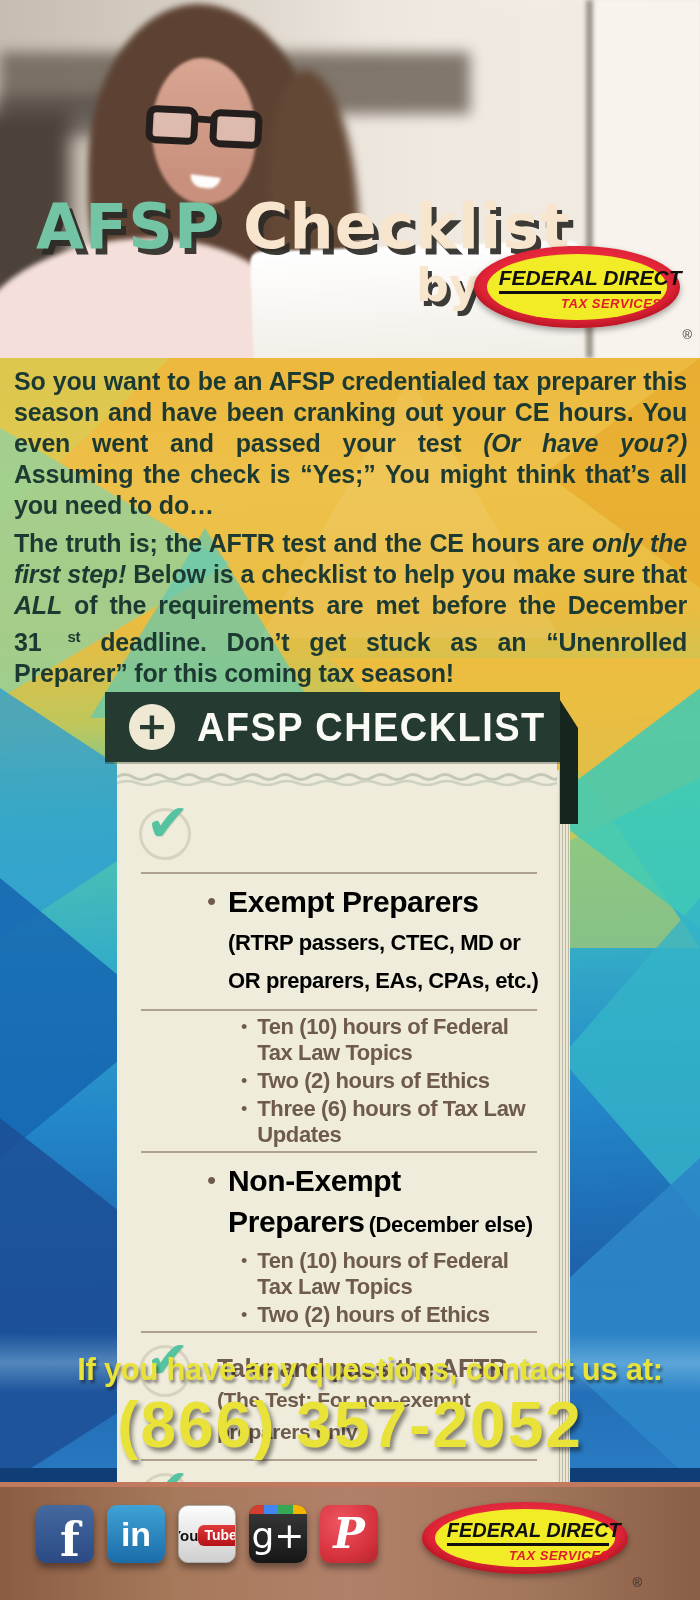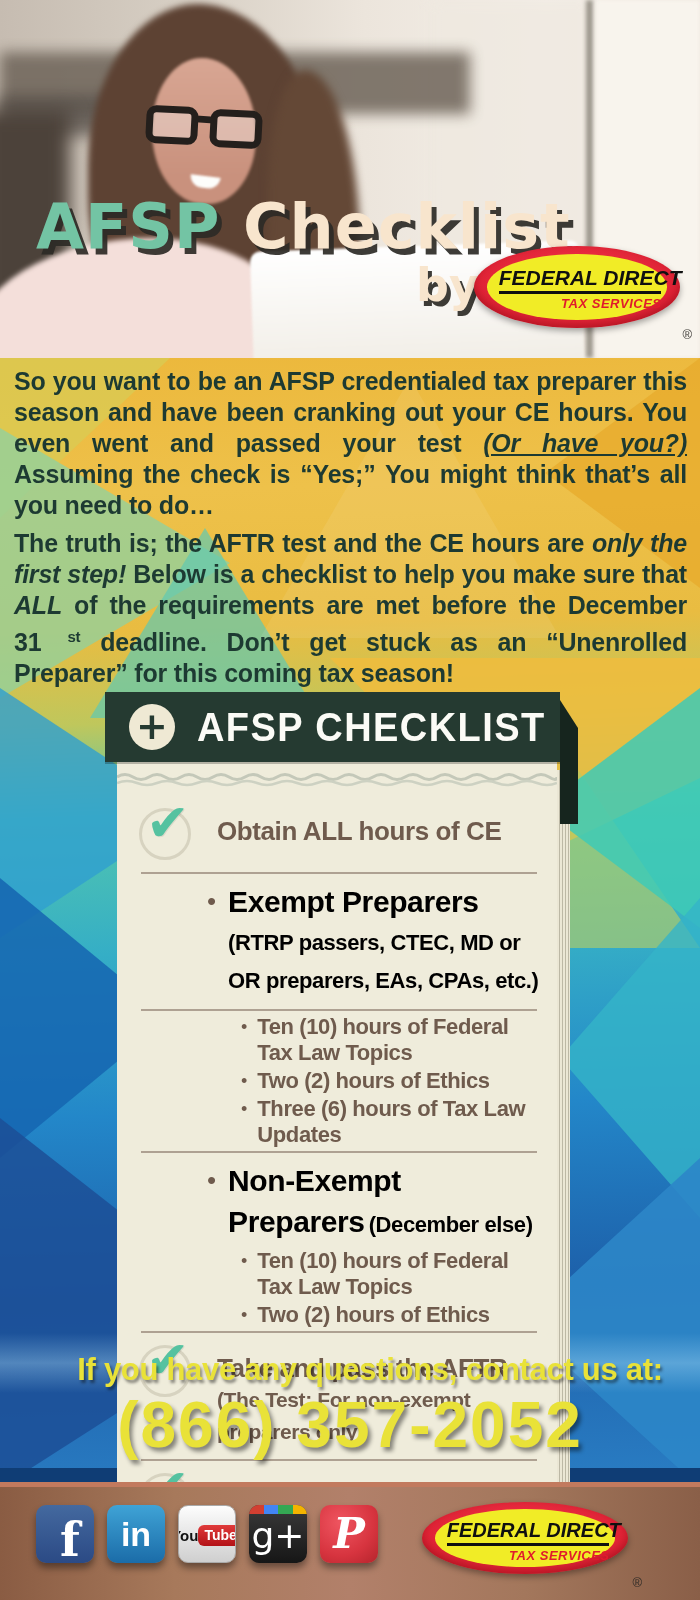--- a/index.html
+++ b/index.html
@@ -76,21 +76,21 @@
   .glow-band { position:absolute; left:0; top:975px; width:700px; height:60px;
                background:linear-gradient(180deg,rgba(160,215,240,0),rgba(170,220,245,.38),rgba(160,215,240,0)); }
   .navy-strip { position:absolute; left:0; bottom:0; width:700px; height:20px; background:#0f3d75; }
 
   
   .intro { position:absolute; left:14px; width:673px; color:#1d3a32; font-size:25px; line-height:31px;
            font-weight:700; text-align:justify; letter-spacing:-0.2px; }
   .intro-1 { top:366px; }
   .intro-2 { top:528px; }
   .seg-n { }
-  .seg-i { font-style:italic;text-decoration:underline; }
+  .seg-i { font-style:italic; }
   .seg-bi { font-style:italic; font-weight:900; }
   .seg-sup { vertical-align:super; font-size:0.6em;margin-left:26px; }
 
   
   .card { position:absolute; left:105px; top:692px; width:475px; }
   .card-bar { position:relative; width:455px; height:70px; background:#253a31; z-index:3;
               display:flex; align-items:center; box-shadow:0 2px 0 rgba(0,0,0,.25); }
   .card-bar::after { content:""; position:absolute; right:-18px; top:8px; width:18px; height:62px;
                      background:#16251e; clip-path:polygon(0 0,100% 45%,100% 100%,0 100%); }
   .bar-fold { position:absolute; right:2px; top:70px; width:18px; height:62px; background:#16251e; z-index:2; }
@@ -228,21 +228,20 @@
     <div class="pad">
       <svg class="torn" viewBox="0 0 440 18" preserveAspectRatio="none">
         <path d="M0 7 Q8 2 16 7 T32 7 T48 7 T64 7 T80 7 T96 7 T112 7 T128 7 T144 7 T160 7 T176 7 T192 7 T208 7 T224 7 T240 7 T256 7 T272 7 T288 7 T304 7 T320 7 T336 7 T352 7 T368 7 T384 7 T400 7 T416 7 T432 7 T440 7" stroke="#c4c8b9" stroke-width="3" fill="none"></path>
         <path d="M0 13 Q10 9 20 13 T40 13 T60 13 T80 13 T100 13 T120 13 T140 13 T160 13 T180 13 T200 13 T220 13 T240 13 T260 13 T280 13 T300 13 T320 13 T340 13 T360 13 T380 13 T400 13 T420 13 T440 13" stroke="#cdd1c2" stroke-width="2.5" fill="none"></path>
       </svg>
 
       <div class="row">
         <span class="check-circle">
             <span class="check-glyph">✔</span>
           </span>
-        <div class="row-text"><span>Obtain ALL hours of CE</span></div>
       </div>
       <hr class="rule">
 
       <div class="head-row">
         <span class="bullet-big">•</span>
         <div class="head-text"><span class="head-main">Exempt Preparers</span> <span class="head-paren">(RTRP passers, CTEC, MD or OR preparers, EAs, CPAs, etc.)</span></div>
       </div>
       <hr class="rule">
       <div class="sub-row">
           <span class="bullet-sm">•</span>

